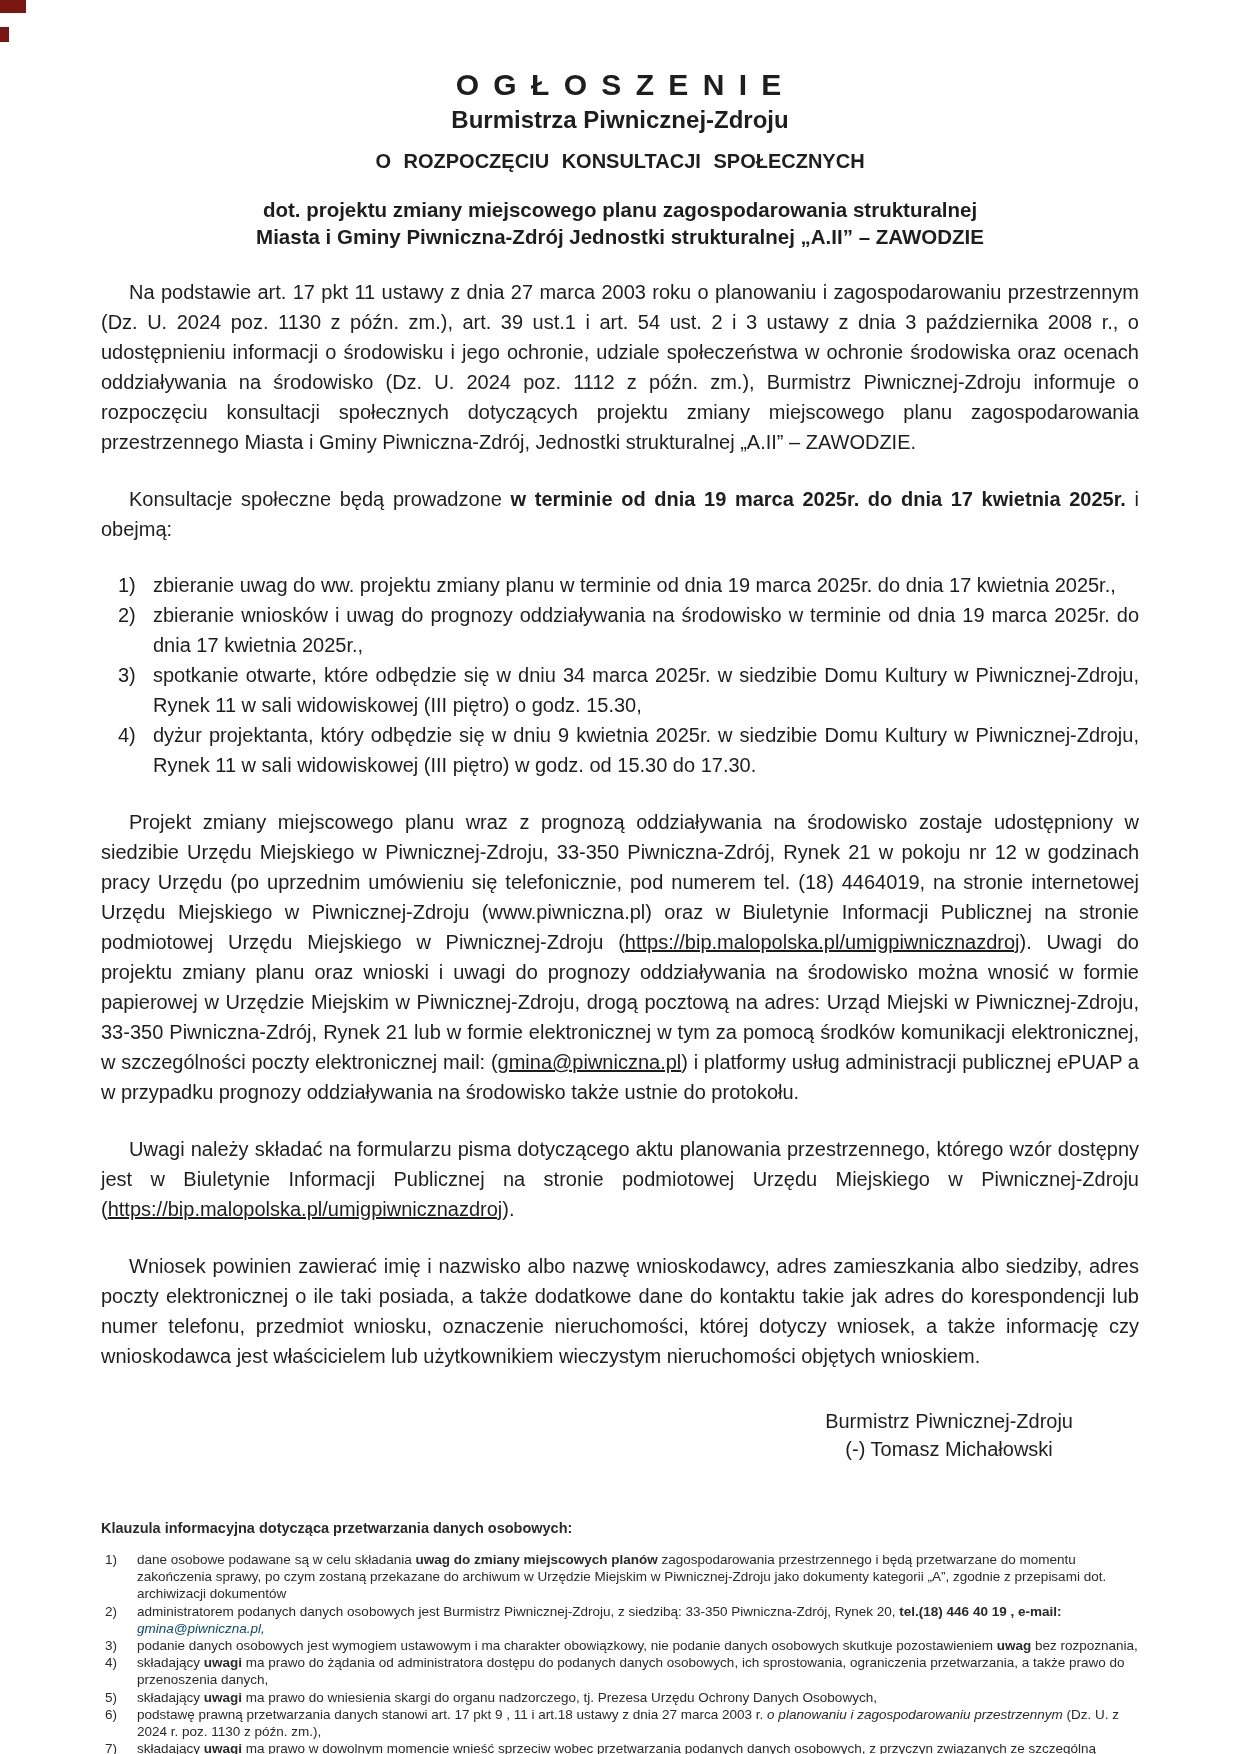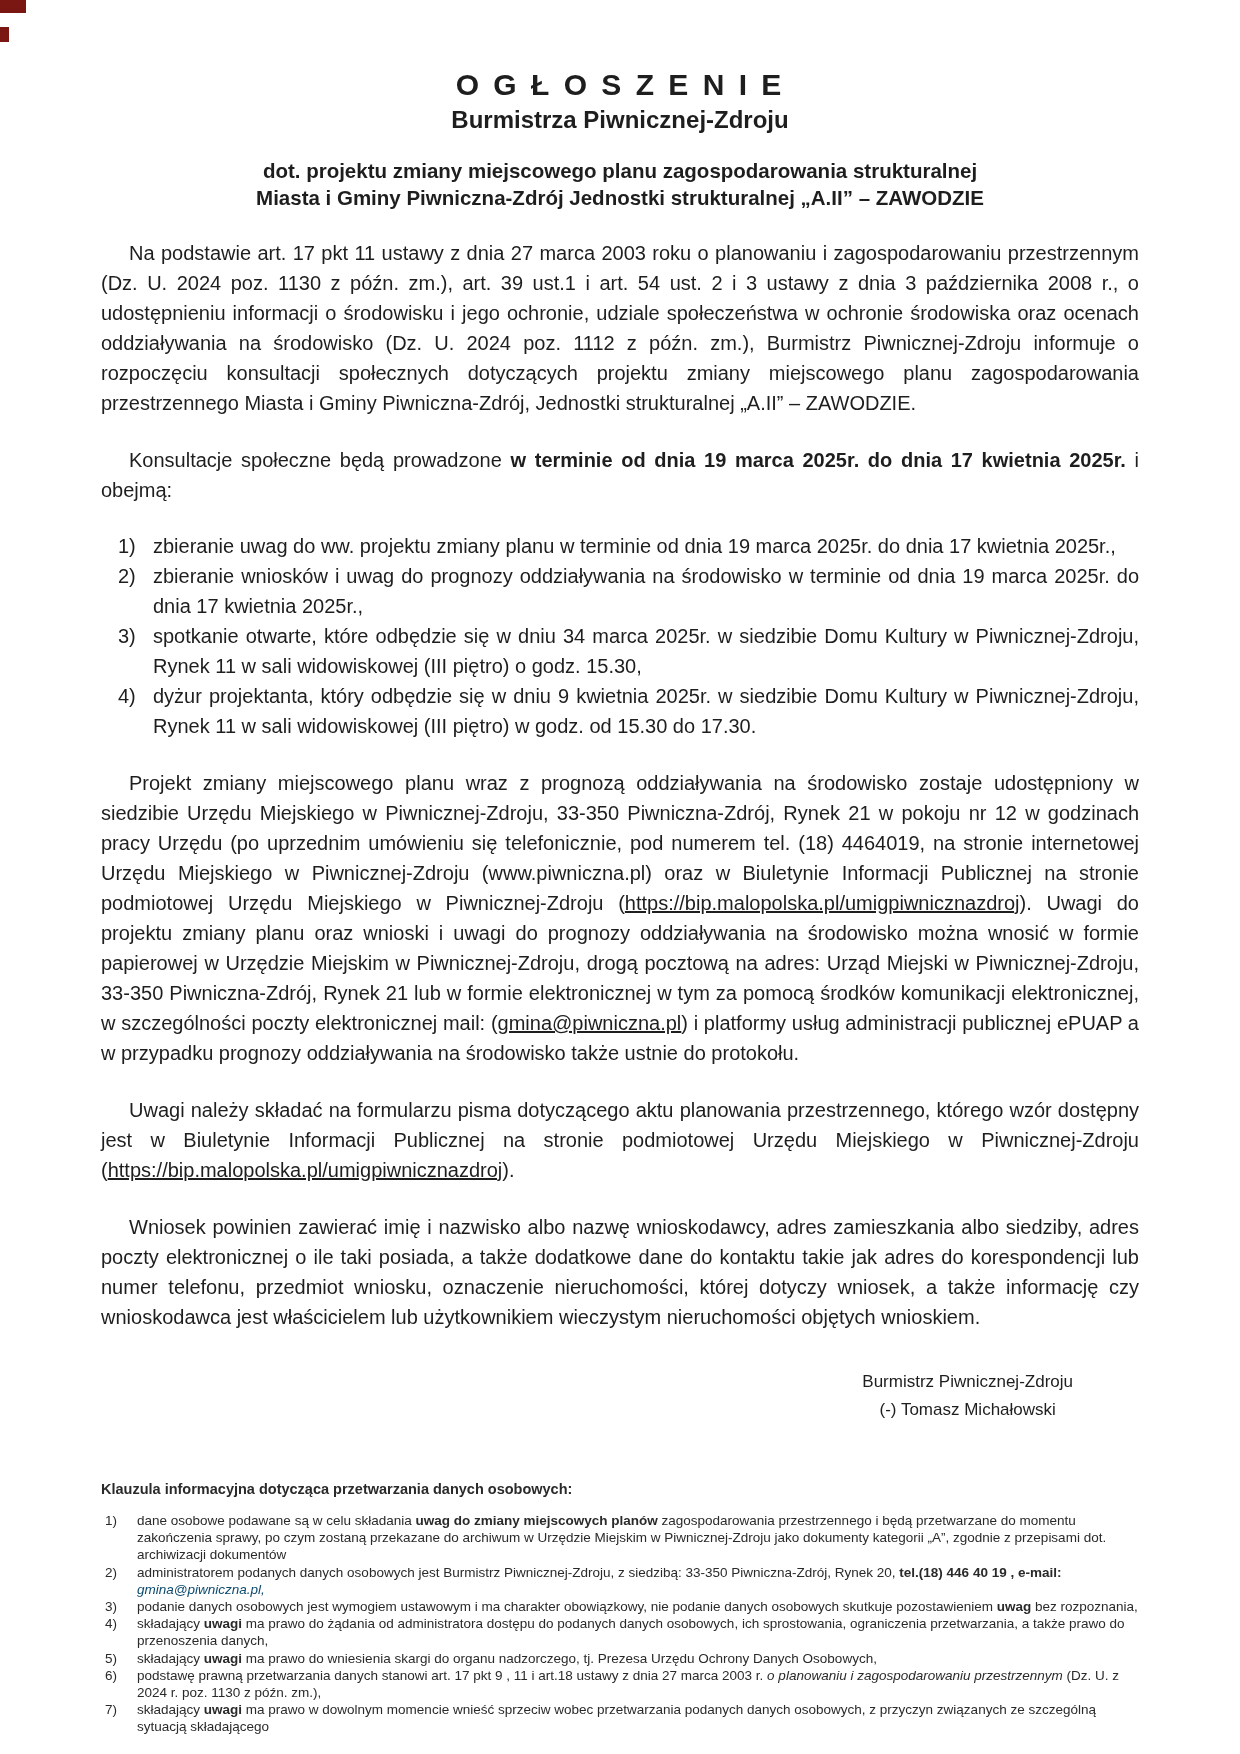--- a/index.html
+++ b/index.html
@@ -30,39 +30,40 @@
     text-align: justify;
     margin: 27px 0 0 0;
   }
   p.indent { text-indent: 28px; }
 
   .list { margin-top: 26px; padding-left: 17px; }
   .li   { display: flex; font-size: 20px; line-height: 30px; }
   .li .num { flex: none; width: 35px; }
   .li .txt { flex: 1; text-align: justify; }
 
-  .signature { width: fit-content; margin: 36px 66px 0 auto; text-align: center; font-size: 17px; line-height: 28px; }
+  .signature { width: fit-content; margin: 36px 66px 0 auto; text-align: center; font-size: 20px; line-height: 28px; }
 
   .footer { margin-top: 56px; color: #2a2a2a; }
   .fhead  { font-weight: bold; font-size: 14.5px; line-height: 18px; margin-bottom: 14px; }
   .fitem  { display: flex; font-size: 13.5px; line-height: 17.2px; }
   .fitem .fnum { flex: none; width: 36px; padding-left: 4px; box-sizing: border-box; }
   .fitem .ftxt { flex: 1; text-align: left; }
 </style>
 </head>
 <body>
 
 <div class="page">
   <div class="corner-mark m1"></div>
   <div class="corner-mark m2"></div>
 
   <div class="content">
 
     <div class="title">O G Ł O S Z E N I E</div>
     <div class="h2">Burmistrza Piwnicznej-Zdroju</div>
+    <div class="h3">O ROZPOCZĘCIU KONSULTACJI SPOŁECZNYCH</div>
 
     <div class="subject">
       <div>dot. projektu zmiany miejscowego planu zagospodarowania strukturalnej</div>
       <div>Miasta i Gminy Piwniczna-Zdrój Jednostki strukturalnej „A.II” – ZAWODZIE</div>
     </div>
 
     <p class="para indent">Na podstawie art. 17 pkt 11 ustawy z dnia 27 marca 2003 roku o planowaniu i zagospodarowaniu przestrzennym (Dz. U. 2024 poz. 1130 z późn. zm.), art. 39 ust.1 i art. 54 ust. 2 i 3 ustawy z dnia 3 października 2008 r., o udostępnieniu informacji o środowisku i jego ochronie, udziale społeczeństwa w ochronie środowiska oraz ocenach oddziaływania na środowisko (Dz. U. 2024 poz. 1112 z późn. zm.), Burmistrz Piwnicznej-Zdroju informuje o rozpoczęciu konsultacji społecznych dotyczących projektu zmiany miejscowego planu zagospodarowania przestrzennego Miasta i Gminy Piwniczna-Zdrój, Jednostki strukturalnej „A.II” – ZAWODZIE.</p>
 
     <p class="para indent"><span>Konsultacje społeczne będą prowadzone </span><span style="font-weight: bold;">w terminie od dnia 19 marca 2025r. do dnia 17 kwietnia 2025r.</span><span> i obejmą:</span></p>
 

